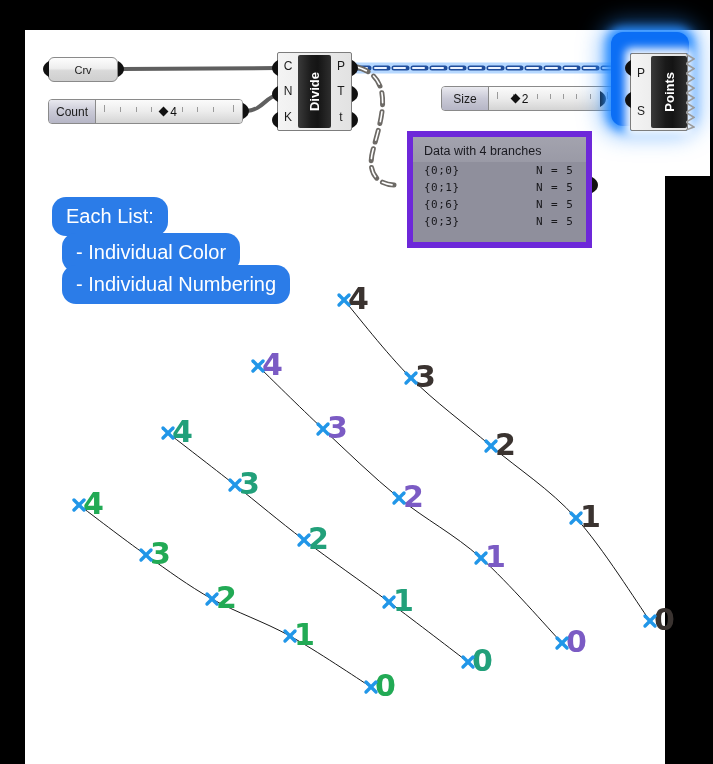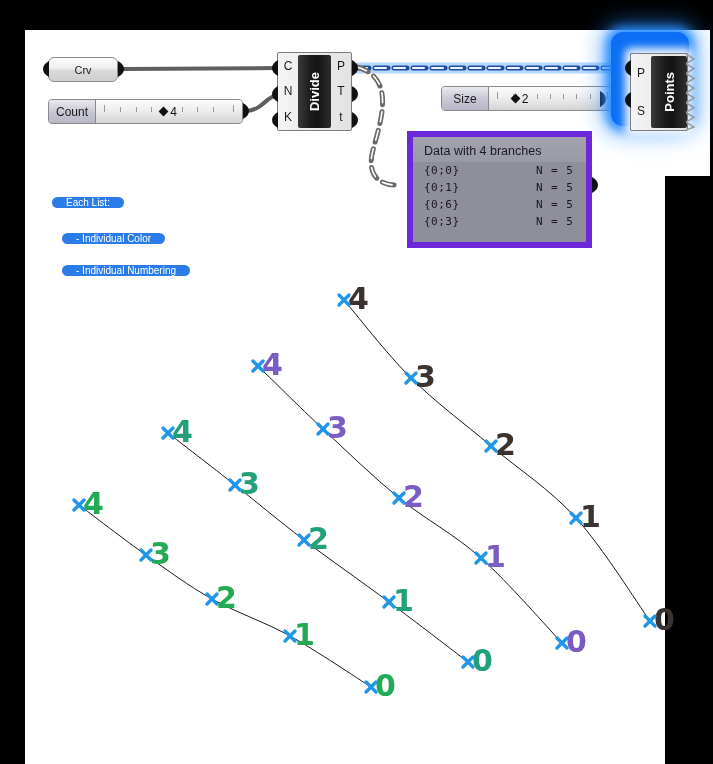--- a/index.html
+++ b/index.html
@@ -75,21 +75,21 @@
     font-family:"DejaVu Sans Mono",monospace;font-size:11px;}
   #panel .p-head{font-family:"Liberation Sans",sans-serif;font-size:12.5px;
     padding:7px 0 4px 11px;color:#1a1a20;
     background:linear-gradient(to bottom,#a3a3ae,#9a9aa6);}
   #panel .p-row{display:flex;padding:2px 12px 2px 11px;justify-content:center;}
   #panel .p-key{flex:1;letter-spacing:.5px;}
   #panel .p-n{letter-spacing:1px;}
 
   
   .pill{position:absolute;background:#2b7ce8;color:#fff;border-radius:14px;
-    font-size:10px;padding:0 14px;white-space:nowrap;}
+    font-size:20px;padding:8px 14px;white-space:nowrap;}
   #pill-0{left:52px;top:197px;}
   #pill-1{left:62px;top:233px;}
   #pill-2{left:62px;top:265px;}
 
   
   #geo{position:absolute;left:0;top:0;width:713px;height:764px;}
   .numtxt{font-family:"DejaVu Sans",sans-serif;font-size:30px;font-weight:bold;}
 </style>
 </head>
 <body>

